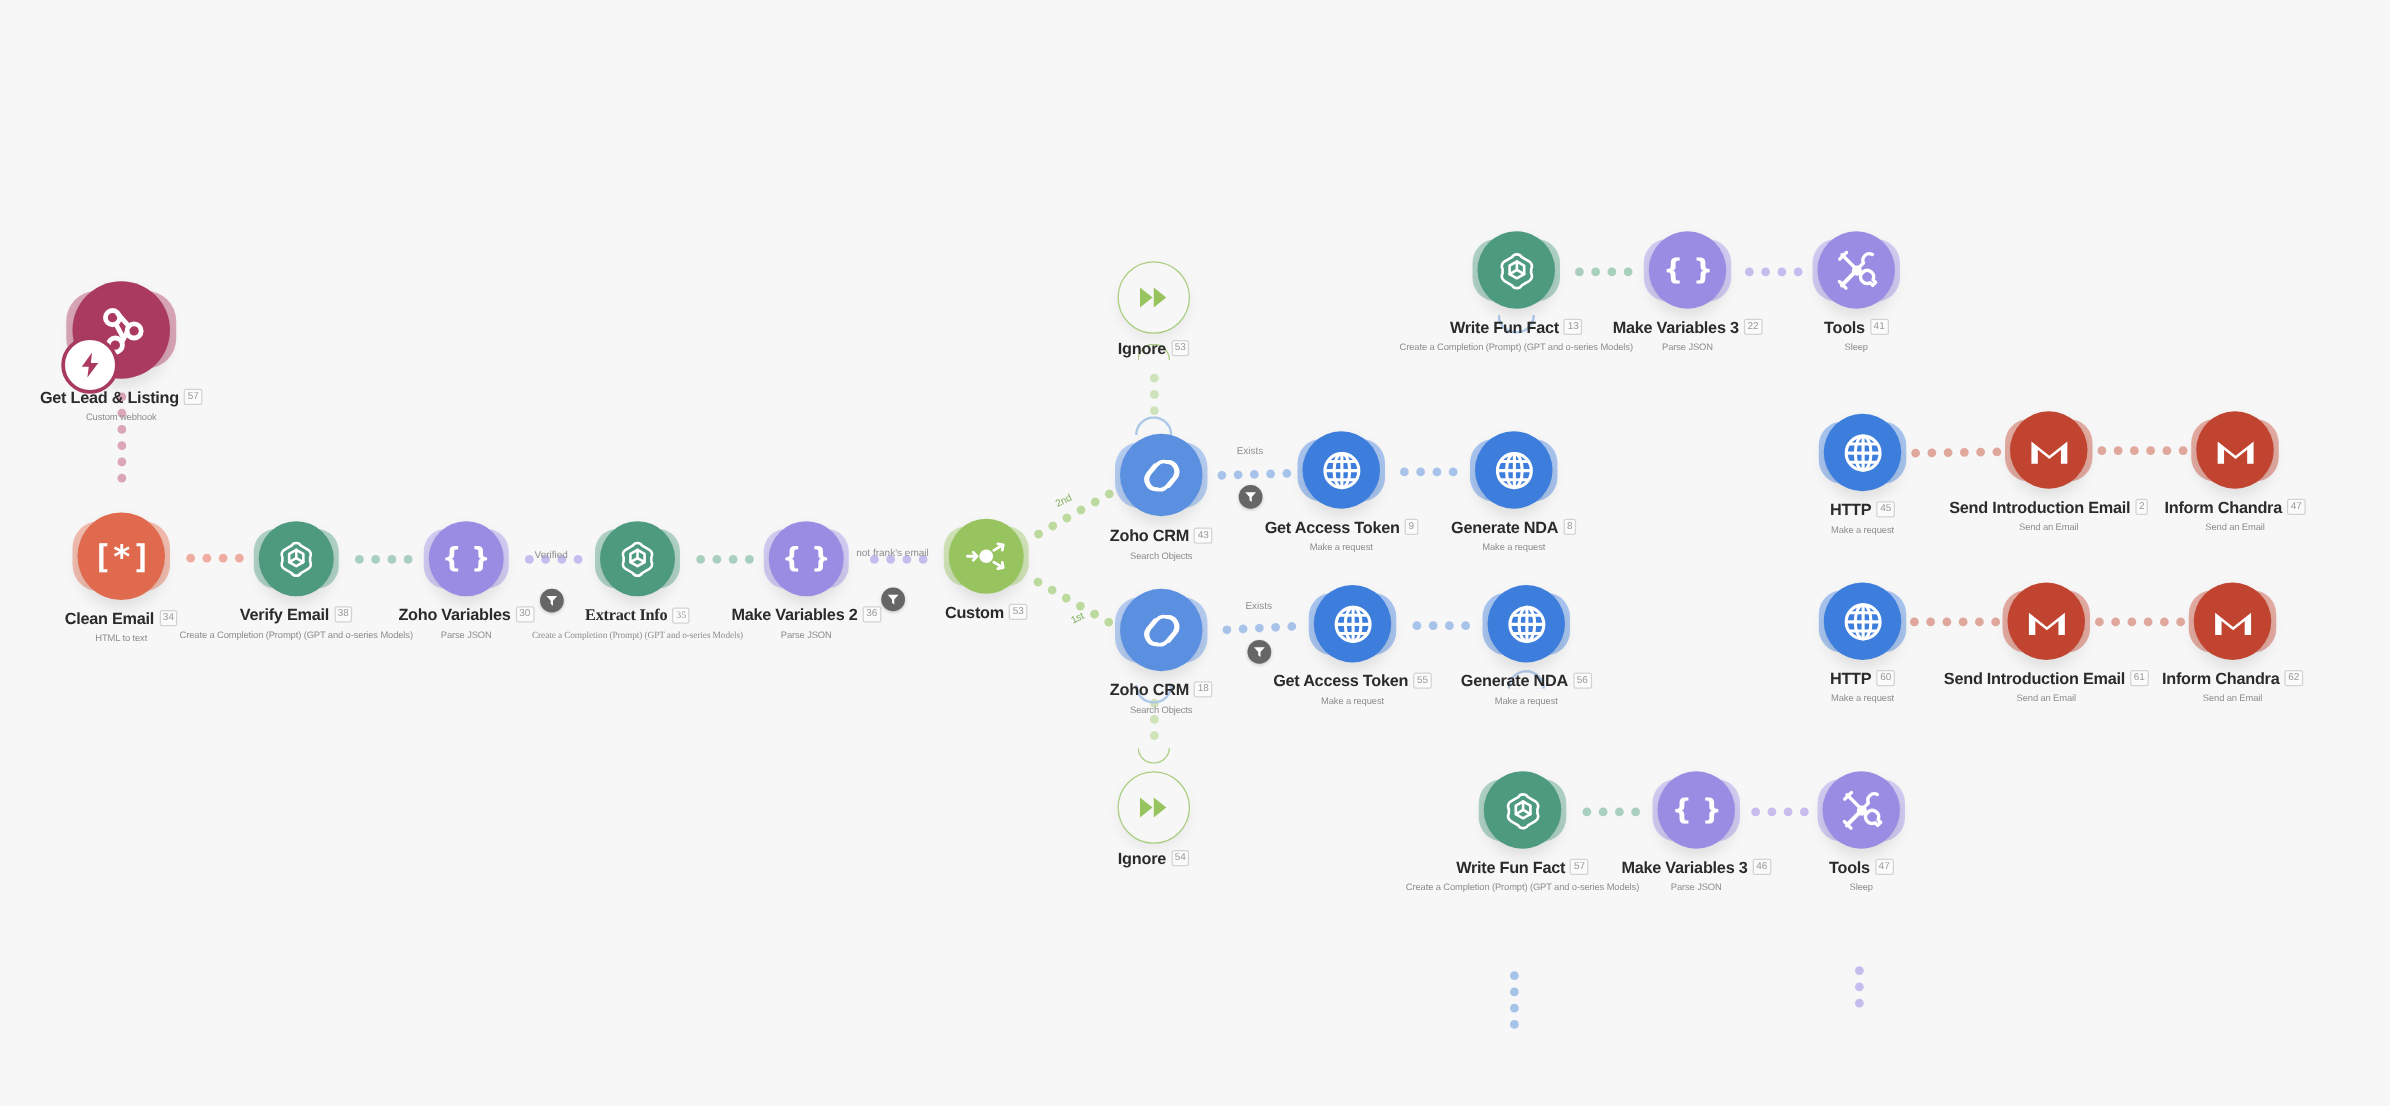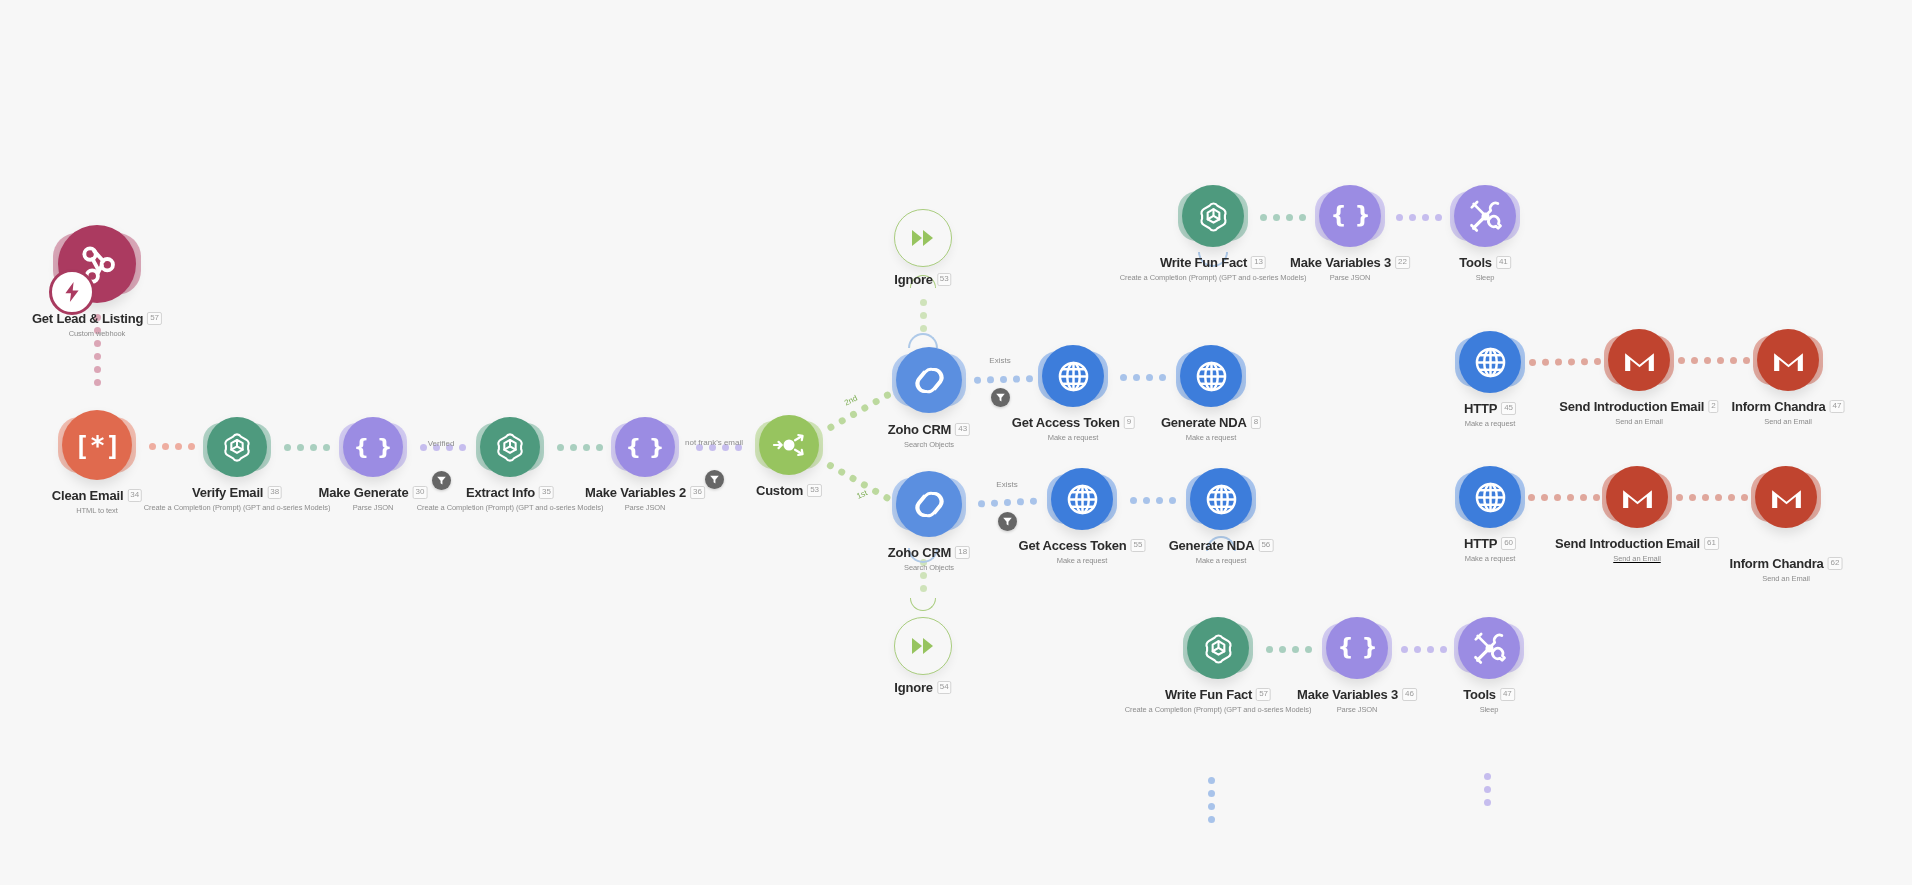--- a/index.html
+++ b/index.html
@@ -226,34 +226,34 @@
       <div class="label" style="top: 36px;"><span class="title">Verify Email</span><span class="badge">38</span><div class="sub">Create a Completion (Prompt) (GPT and o-series Models)</div></div>
     </div>
     <div class="node" style="left: 373px; top: 447px;">
       <div class="port left" style="background: rgb(210, 203, 242); height: 48px; width: 18px; left: -33.6px;"></div>
       <div class="port right" style="background: rgb(210, 203, 242); height: 48px; width: 18px; left: 15.6px;"></div>
       <div class="bubble" style="width: 60px; height: 60px; background: rgb(155, 140, 227);">
         <svg width="34" height="34" viewBox="0 0 34 24">
         <text x="17" y="18.5" font-family="DejaVu Sans, sans-serif" font-size="22" font-weight="bold" fill="#fff" text-anchor="middle">{ }</text>
       </svg>
       </div>
-      <div class="label" style="top: 36px;"><span class="title">Make Generate</span><span class="badge">30</span><div class="sub">Parse JSON</div></div>
+      <div class="label" style="top: 36px;"><span class="title">Zoho Variables</span><span class="badge">30</span><div class="sub">Parse JSON</div></div>
     </div>
     <div class="node" style="left: 510px; top: 447px;">
       <div class="port left" style="background: rgb(175, 210, 197); height: 48px; width: 18px; left: -33.6px;"></div>
       <div class="port right" style="background: rgb(175, 210, 197); height: 48px; width: 18px; left: 15.6px;"></div>
       <div class="bubble" style="width: 60px; height: 60px; background: rgb(78, 154, 126);">
         <svg width="34" height="34" viewBox="0 0 24 24" fill="none" stroke="#fff" stroke-width="1.45" stroke-linejoin="round" stroke-linecap="round">
         <path d="M12 3.1 a3.1 3.1 0 0 1 2.7 1.55 l4.0 2.3 a3.1 3.1 0 0 1 1.13 4.24 l0 2.31 a3.1 3.1 0 0 1 -1.13 4.24 l-4.0 2.31 a3.1 3.1 0 0 1 -5.4 0 l-4.0 -2.31 a3.1 3.1 0 0 1 -1.13 -4.24 l0 -2.31 a3.1 3.1 0 0 1 1.13 -4.24 l4.0 -2.3 A3.1 3.1 0 0 1 12 3.1 z"></path>
         <path d="M12 7.0 l4.0 2.3 v4.6 L12 16.2 l-4.0 -2.3 V9.3 z"></path>
         <path d="M12 7.0 v4.6 l4.0 2.3"></path>
           <path d="M12 11.6 l-4.0 2.3"></path>
       </svg>
       </div>
-      <div class="label" style="top: 36px;"><span class="title">Extract Info</span><span class="badge">35</span><div class="sub">Create a Completion (Prompt) (GPT and o-series Models)</div></div>
+      <div class="label" style="top: 36px; font-family: Liberation Serif, serif;"><span class="title">Extract Info</span><span class="badge">35</span><div class="sub">Create a Completion (Prompt) (GPT and o-series Models)</div></div>
     </div>
     <div class="node" style="left: 645px; top: 447px;">
       <div class="port left" style="background: rgb(210, 203, 242); height: 48px; width: 18px; left: -33.6px;"></div>
       <div class="port right" style="background: rgb(210, 203, 242); height: 48px; width: 18px; left: 15.6px;"></div>
       <div class="bubble" style="width: 60px; height: 60px; background: rgb(155, 140, 227);">
         <svg width="34" height="34" viewBox="0 0 34 24">
         <text x="17" y="18.5" font-family="DejaVu Sans, sans-serif" font-size="22" font-weight="bold" fill="#fff" text-anchor="middle">{ }</text>
       </svg>
       </div>
       <div class="label" style="top: 36px;"><span class="title">Make Variables 2</span><span class="badge">36</span><div class="sub">Parse JSON</div></div>
@@ -507,31 +507,31 @@
       <div class="label" style="top: 37px;"><span class="title">HTTP</span><span class="badge">60</span><div class="sub">Make a request</div></div>
     </div>
     <div class="node" style="left: 1637px; top: 497px;">
       <div class="port left" style="background: rgb(227, 171, 161); height: 49.6px; width: 18.6px; left: -34.72px;"></div>
       <div class="port right" style="background: rgb(227, 171, 161); height: 49.6px; width: 18.6px; left: 16.12px;"></div>
       <div class="bubble" style="width: 62px; height: 62px; background: rgb(192, 68, 47);">
         <svg width="35" height="35" viewBox="0 0 28 22">
         <path d="M2.5 19.4 V5.2 L14 14.3 L25.5 5.2 V19.4 H21.4 V10.4 L14 16.3 L6.6 10.4 V19.4 Z" fill="#fff"></path>
       </svg>
       </div>
-      <div class="label" style="top: 37px; text-decoration: underline;"><span class="title">Send Introduction Email</span><span class="badge">61</span><div class="sub">Send an Email</div></div>
+      <div class="label" style="top: 37px;"><span class="title">Send Introduction Email</span><span class="badge">61</span><div class="sub">Send an Email</div></div>
     </div>
     <div class="node" style="left: 1786px; top: 497px;">
       <div class="port left" style="background: rgb(227, 171, 161); height: 49.6px; width: 18.6px; left: -34.72px;"></div>
       <div class="port right" style="background: rgb(227, 171, 161); height: 49.6px; width: 18.6px; left: 16.12px;"></div>
       <div class="bubble" style="width: 62px; height: 62px; background: rgb(192, 68, 47);">
         <svg width="35" height="35" viewBox="0 0 28 22">
         <path d="M2.5 19.4 V5.2 L14 14.3 L25.5 5.2 V19.4 H21.4 V10.4 L14 16.3 L6.6 10.4 V19.4 Z" fill="#fff"></path>
       </svg>
       </div>
-      <div class="label" style="top: 37px; margin-top: 20px;"><span class="title">Inform Chandra</span><span class="badge">62</span><div class="sub">Send an Email</div></div>
+      <div class="label" style="top: 37px;"><span class="title">Inform Chandra</span><span class="badge">62</span><div class="sub">Send an Email</div></div>
     </div>
     <div class="dots vert" style="left: 93px; top: 300px; width: 8px; height: 100px;">
       <span style="background: rgb(219, 166, 182);"></span>
       <span style="background: rgb(219, 166, 182);"></span>
       <span style="background: rgb(219, 166, 182);"></span>
       <span style="background: rgb(219, 166, 182);"></span>
       <span style="background: rgb(219, 166, 182);"></span>
       <span style="background: rgb(219, 166, 182);"></span>
     </div>
     <div class="dots" style="left: 140px; top: 442px; width: 63px; height: 8px; transform-origin: 0px 50%; transform: rotate(0deg);">

